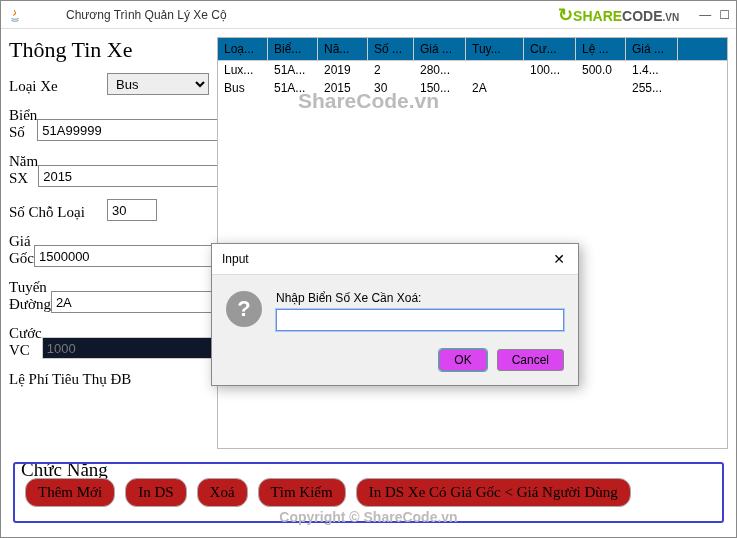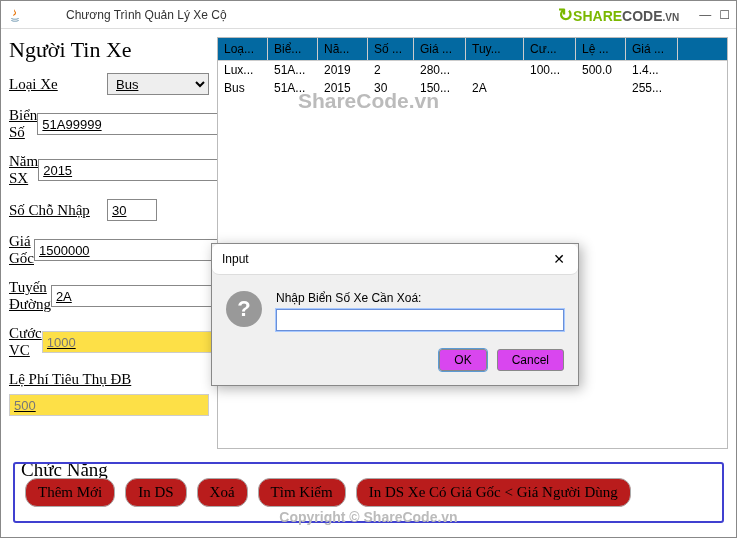--- a/index.html
+++ b/index.html
@@ -7,43 +7,43 @@
 .titlebar { display: flex; align-items: center; height: 28px; border-bottom: 1px solid #ddd; padding: 0 6px; background: #fff; }
 .java-icon { width: 16px; height: 16px; margin-right: 6px; display: inline-flex; align-items: center; justify-content: center; }
 .title-text { flex: 1; font-size: 12px; color: #333; margin-left: 37px; }
 .logo { font-size: 14px; font-weight: bold; margin-right: 20px; }
 .logo .g { color: #7ab800; }
 .logo .d { color: #555; }
 .win-btns { display: flex; gap: 8px; color: #555; font-size: 12px; }
 .content { display: flex; padding: 8px; gap: 8px; height: calc(100% - 28px - 80px); }
 .form-panel { width: 200px; }
 .form-title { font-family: "Times New Roman", serif; font-size: 22px; font-weight: normal; margin-bottom: 10px; }
-.form-row { display: flex; align-items: center; margin-bottom: 12px; font-family: "Times New Roman", serif; font-size: 15px; text-decoration: underline; }
+.form-row { display: flex; align-items: flex-end; margin-bottom: 12px; font-family: "Times New Roman", serif; font-size: 15px; }
 .form-row label { width: 98px; }
 .form-row input, .form-row select { flex: 1; height: 22px; border: 1px solid #888; padding: 0 4px; font-size: 13px; background: #fff; }
 .form-row select { background: #eee; }
 .form-row input.seats { width: 50px; flex: none; }
-.form-row input.ro { background: #fde047; border-color: #ccc; color: #777; }
+.form-row input.ro { background: #0f172a; border-color: #ccc; color: #777; }
 .form-row.full input { width: 100%; }
 .le-phi-row { margin-top: 4px; }
 .le-phi-val { margin-top: -6px; }
 .chuc-nang-title { font-family: "Times New Roman", serif; font-size: 19px; margin: 2px 0 0 20px; }
 .table-panel { flex: 1; border: 1px solid #bbb; background: #fff; }
 .tbl-head { display: flex; background: #0369a1; border-bottom: 1px solid #ccc; }
 .tbl-head div { padding: 4px 6px; border-right: 1px solid #ccc; font-size: 12px; white-space: nowrap; overflow: hidden; }
 .tbl-row { display: flex; }
 .tbl-row div { padding: 2px 6px; font-size: 12px; white-space: nowrap; overflow: hidden; }
 .c0{width:50px}.c1{width:50px}.c2{width:50px}.c3{width:46px}.c4{width:52px}.c5{width:58px}.c6{width:52px}.c7{width:50px}.c8{width:52px}
 .button-bar { position: absolute; left: 12px; right: 12px; bottom: 14px; border: 2px solid #4040d0; border-radius: 3px; padding: 14px 10px; display: flex; gap: 10px; align-items: center; }
 .btn { background: #b91c1c; border: 1px solid #aaa; border-radius: 12px; padding: 5px 12px; font-family: "Times New Roman", serif; font-size: 15px; cursor: pointer; }
 .watermark { position: absolute; left: 50%; transform: translateX(-50%); color: #bbb; font-size: 21px; font-weight: bold; pointer-events: none; }
 .wm1 { top: 88px; }
 .wm2 { bottom: 12px; font-size: 14px; }
 .dialog { position: absolute; left: 210px; top: 242px; width: 368px; background: #f0f0f0; border: 1px solid #888; box-shadow: 3px 3px 12px rgba(0,0,0,0.3); }
-.dlg-title { display: flex; align-items: center; justify-content: space-between; background: #fff; border-bottom: 1px solid #ddd; padding: 6px 10px; font-size: 12px; border-radius: 7px; }
+.dlg-title { display: flex; align-items: center; justify-content: space-between; background: #fff; border-bottom: 1px solid #ddd; padding: 6px 10px; font-size: 12px; }
 .dlg-close { width: 18px; height: 18px; display: flex; align-items: center; justify-content: center; font-size: 14px; cursor: pointer; }
 .dlg-body { display: flex; padding: 16px 14px 10px 14px; gap: 14px; }
 .dlg-icon { width: 36px; height: 36px; border-radius: 50%; background: #999; color: #fff; display: flex; align-items: center; justify-content: center; font-size: 22px; font-weight: bold; align-self: flex-start; }
 .dlg-main { flex: 1; }
 .dlg-main label { font-size: 12px; display: block; margin-bottom: 4px; }
 .dlg-main input { width: 100%; height: 22px; border: 1px solid #6a8fd8; padding: 0 4px; outline: 1px solid #a6c8ff; }
 .dlg-btns { display: flex; justify-content: flex-end; gap: 10px; padding: 8px 14px 14px 14px; }
 .dlg-btn { background: #d946ef; border: 1px solid #888; border-radius: 3px; padding: 3px 14px; font-size: 12px; cursor: pointer; }
 .dlg-btn.primary { outline: 1px solid #5b9bd5; }
 </style>
@@ -61,54 +61,51 @@
   <span class="title-text">Chương Trình Quản Lý Xe Cộ</span>
   <span class="logo"><span style="color:#7ab800;font-size:18px;">↻</span><span class="g">SHARE</span><span class="d">CODE</span><span class="d" style="font-size:10px;">.VN</span></span>
   <div class="win-btns">
     <span>—</span>
     <span>☐</span>
   </div>
 </div>
 
 <div class="content">
   <div class="form-panel">
-    <div class="form-title">Người Tin Xe</div>
+    <div class="form-title">Thông Tin Xe</div>
     <div class="form-row">
         <label>Loại Xe</label>
         <select><option>Bus</option></select>
       </div>
     <div class="form-row">
         <label>Biển Số</label>
         <input value="51A99999" style="">
       </div>
     <div class="form-row">
         <label>Năm SX</label>
         <input value="2015" style="">
       </div>
     <div class="form-row">
-        <label>Số Chỗ Nhập</label>
+        <label>Số Chỗ Loại</label>
         <input class="seats" value="30" style="">
       </div>
     <div class="form-row">
         <label>Giá Gốc</label>
         <input value="1500000" style="">
       </div>
     <div class="form-row">
         <label style="width:100px">Tuyến Đường</label>
         <input value="2A" style="">
       </div>
     <div class="form-row">
         <label>Cước VC</label>
         <input class="ro" readonly="" value="1000" style="">
       </div>
     <div class="form-row le-phi-row">
         <label style="width:200px">Lệ Phí Tiêu Thụ ĐB</label>
-      </div>
-    <div class="form-row le-phi-val full">
-        <input class="ro" readonly="" value="500" style="">
       </div>
   </div>
 
   <div class="table-panel">
     <div class="tbl-head">
       <div class="c0">Loạ...</div>
         <div class="c1">Biể...</div>
         <div class="c2">Nă...</div>
         <div class="c3">Số ...</div>
         <div class="c4">Giá ...</div>

